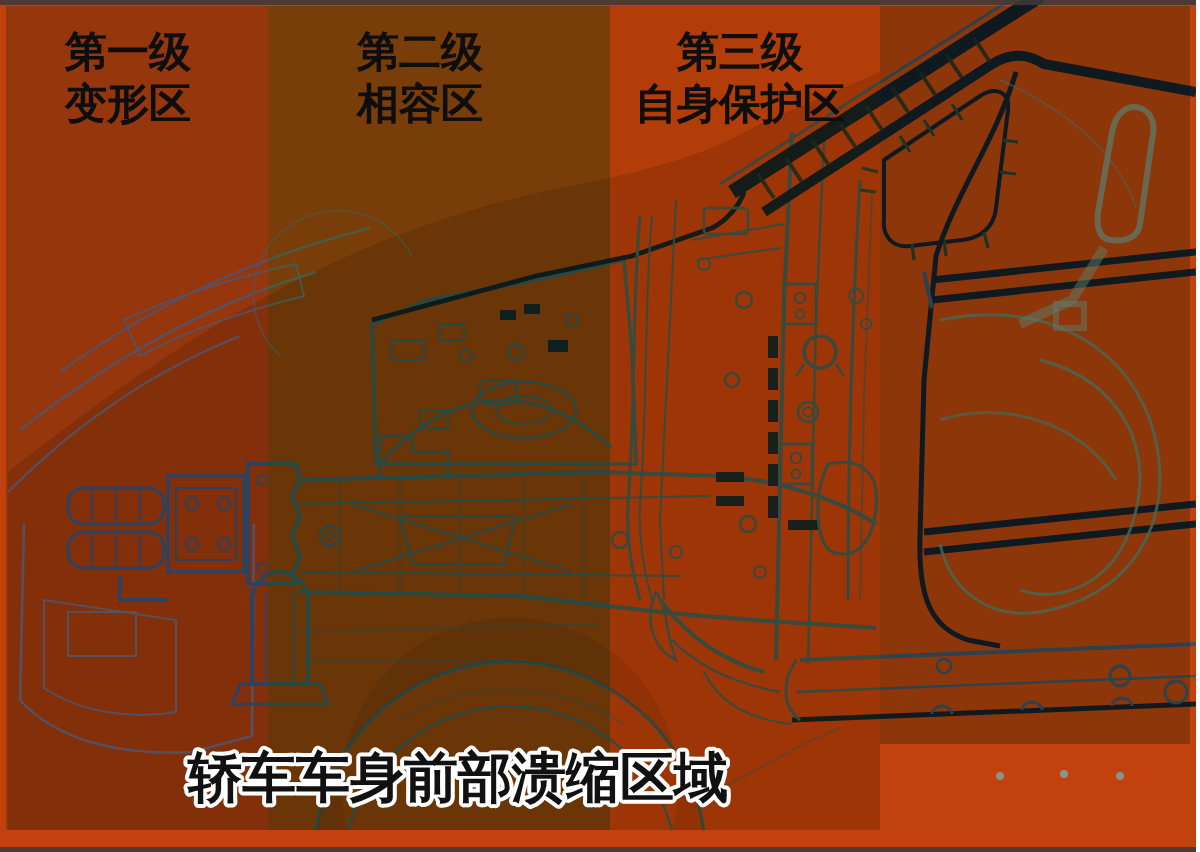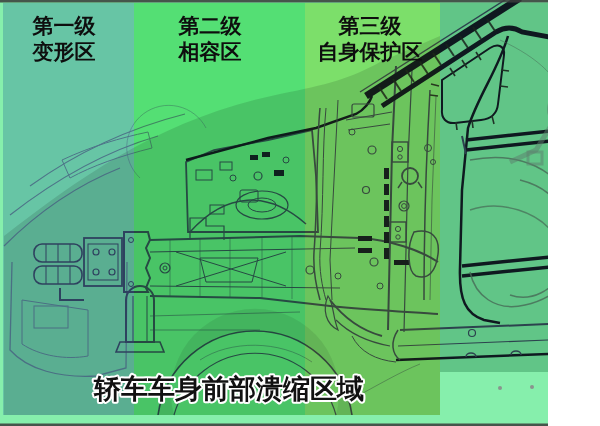--- a/index.html
+++ b/index.html
@@ -1,16 +1,16 @@
 <!DOCTYPE html>
 <html><head>
 <meta charset="utf-8">
 <style>
   html,body{margin:0;padding:0;background:#ffffff;}
-  .stage{position:relative;width:548px;height:426px;background:#86efac;overflow:hidden;
+  .stage{position:relative;width:598px;height:426px;background:#c2410c;overflow:hidden;
          font-family:Liberation Sans, sans-serif;}
   svg{position:absolute;left:0;top:0;display:block;}
   .ln  {stroke:#3c4f63;fill:none;}
   .lnf {stroke:#5a6d85;fill:none;}
   .hv  {stroke:#141e28;fill:none;}
   .dk  {fill:#18222c;stroke:none;}
   .soft{stroke:#60806e;fill:none;}
   .shad{stroke:#7e978a;fill:none;}
   .ov  {mix-blend-mode:multiply;fill-opacity:.75;}
   .ov2 {mix-blend-mode:multiply;fill-opacity:.8;}

